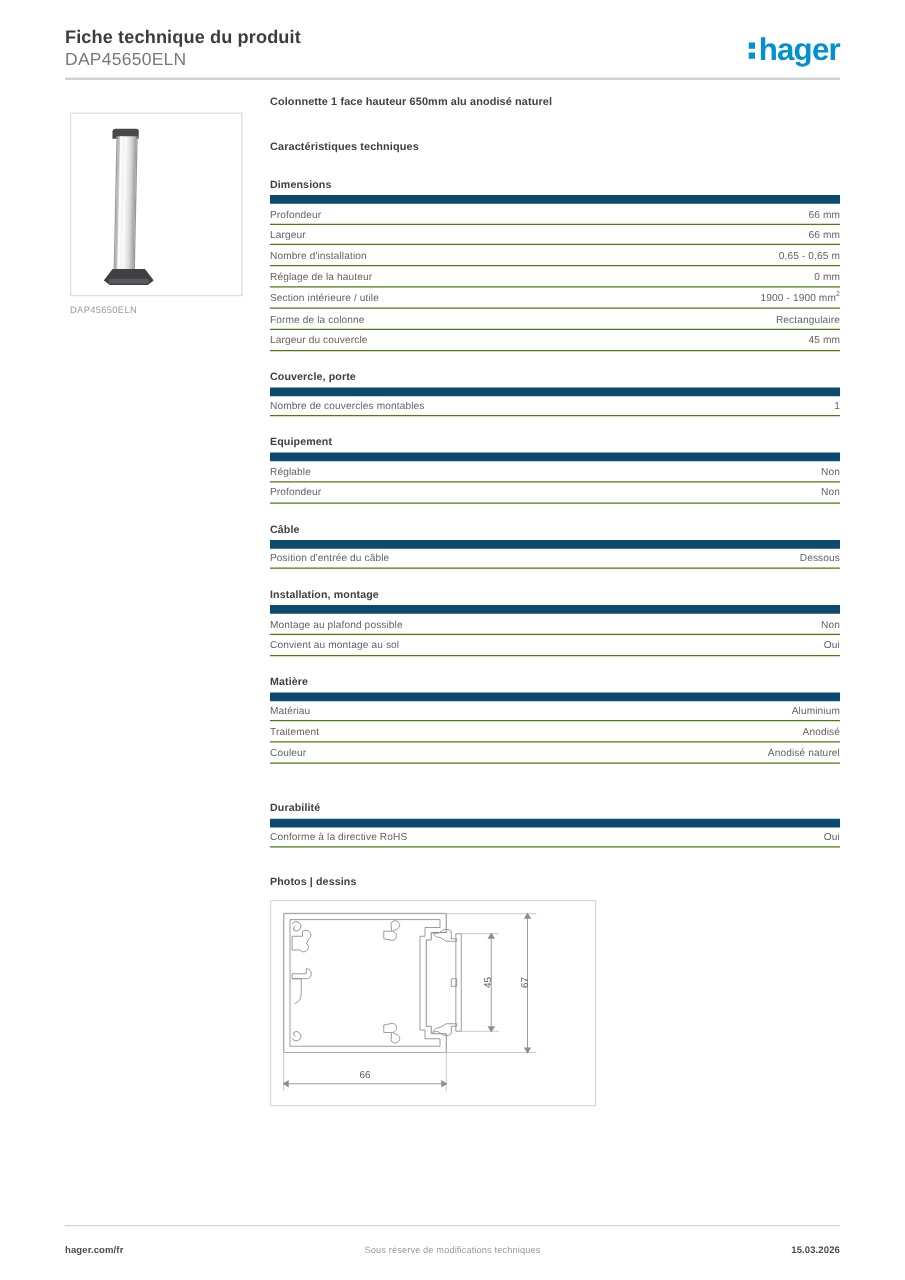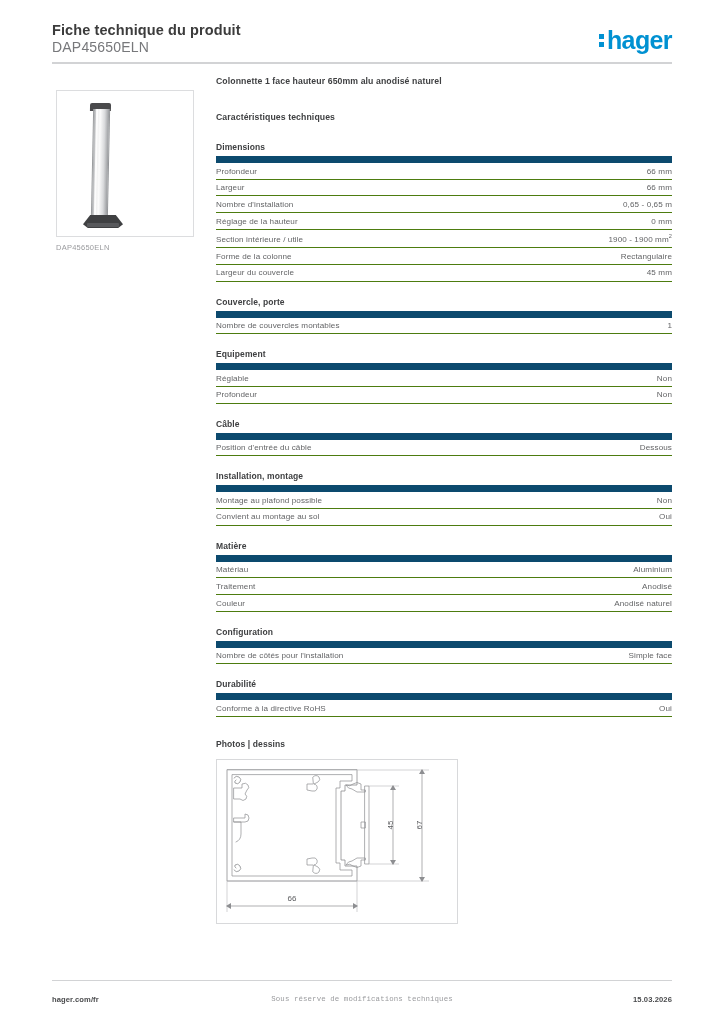--- a/index.html
+++ b/index.html
@@ -93,37 +93,37 @@
   .row .v { font-size:8.1px; color:#636466; letter-spacing:.1px; text-align:center; }
   .row .v sup { font-size:5.6px; vertical-align:super; }
   .sec-gap { height:15px; }
 
   
   .photos-title {
     font-size:8.5px; font-weight:bold; color:#3f4042; letter-spacing:.1px;
     margin-top:22px; margin-bottom:10px;
   }
   .drawing-box {
-    width:242px; height:165px; border:1px solid #d8d9db; background:#fff;
+    width:261px; height:165px; border:1px solid #d8d9db; background:#fff;
     position:relative; overflow:hidden;
   }
   .drawing-box svg { position:absolute; left:0; top:0; }
 
   
   .footer-rule {
     position:absolute; left:52px; top:980px; width:620px; height:1px; background:#d2d3d5;
   }
   .footer { position:absolute; left:52px; top:995px; width:620px; height:14px; }
   .f-left {
     position:absolute; left:0; top:0; font-size:7.6px; font-weight:bold;
     color:#4a4b4d; letter-spacing:.1px;
   }
   .f-center {
     position:absolute; left:0; right:0; top:0; text-align:center;
-    font-size:7.4px; color:#9a9b9e; letter-spacing:.1px;font-family:Liberation Mono, monospace;
+    font-size:7.4px; color:#9a9b9e; letter-spacing:.1px;
   }
   .f-right {
     position:absolute; right:0; top:0; font-size:7.6px; font-weight:bold;
     color:#4a4b4d; letter-spacing:.1px;
   }
 </style>
 </head>
 <body>
 
 <div class="page">
@@ -237,27 +237,20 @@
           <div class="row">
             <span class="k">Traitement</span>
             <span class="v">Anodisé</span>
           </div>
           <div class="row">
             <span class="k">Couleur</span>
             <span class="v">Anodisé naturel</span>
           </div>
         </div>
         <div class="sec-gap"></div>
-        <div class="sec">
-          <div class="sec-head">Configuration</div>
-          <div class="row">
-            <span class="k">Nombre de côtés pour l'installation</span>
-            <span class="v">Simple face</span>
-          </div>
-        </div>
         <div class="sec-gap"></div>
         <div class="sec">
           <div class="sec-head">Durabilité</div>
           <div class="row">
             <span class="k">Conforme à la directive RoHS</span>
             <span class="v">Oui</span>
           </div>
         </div>
       </div>
 

